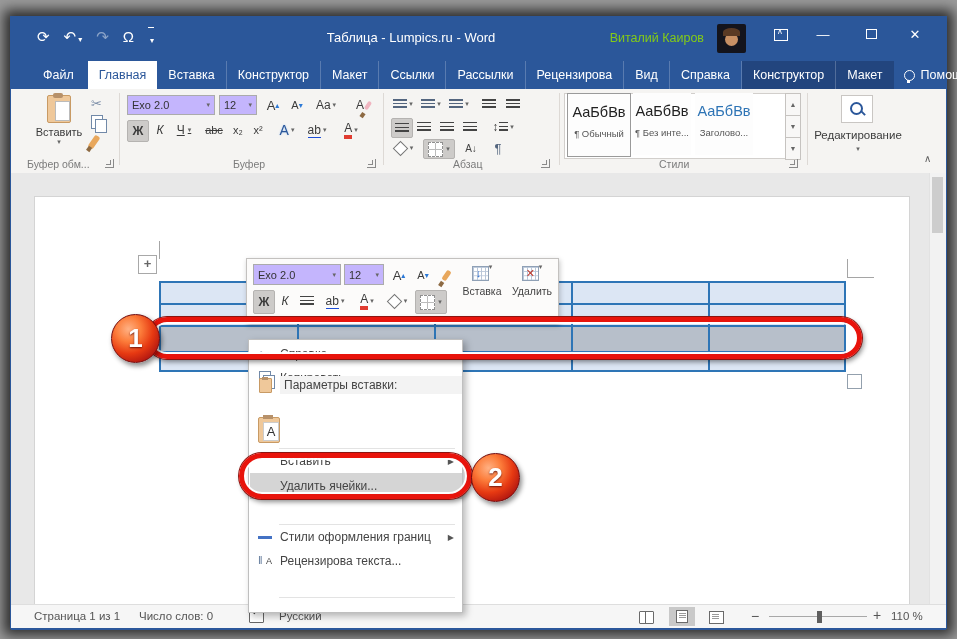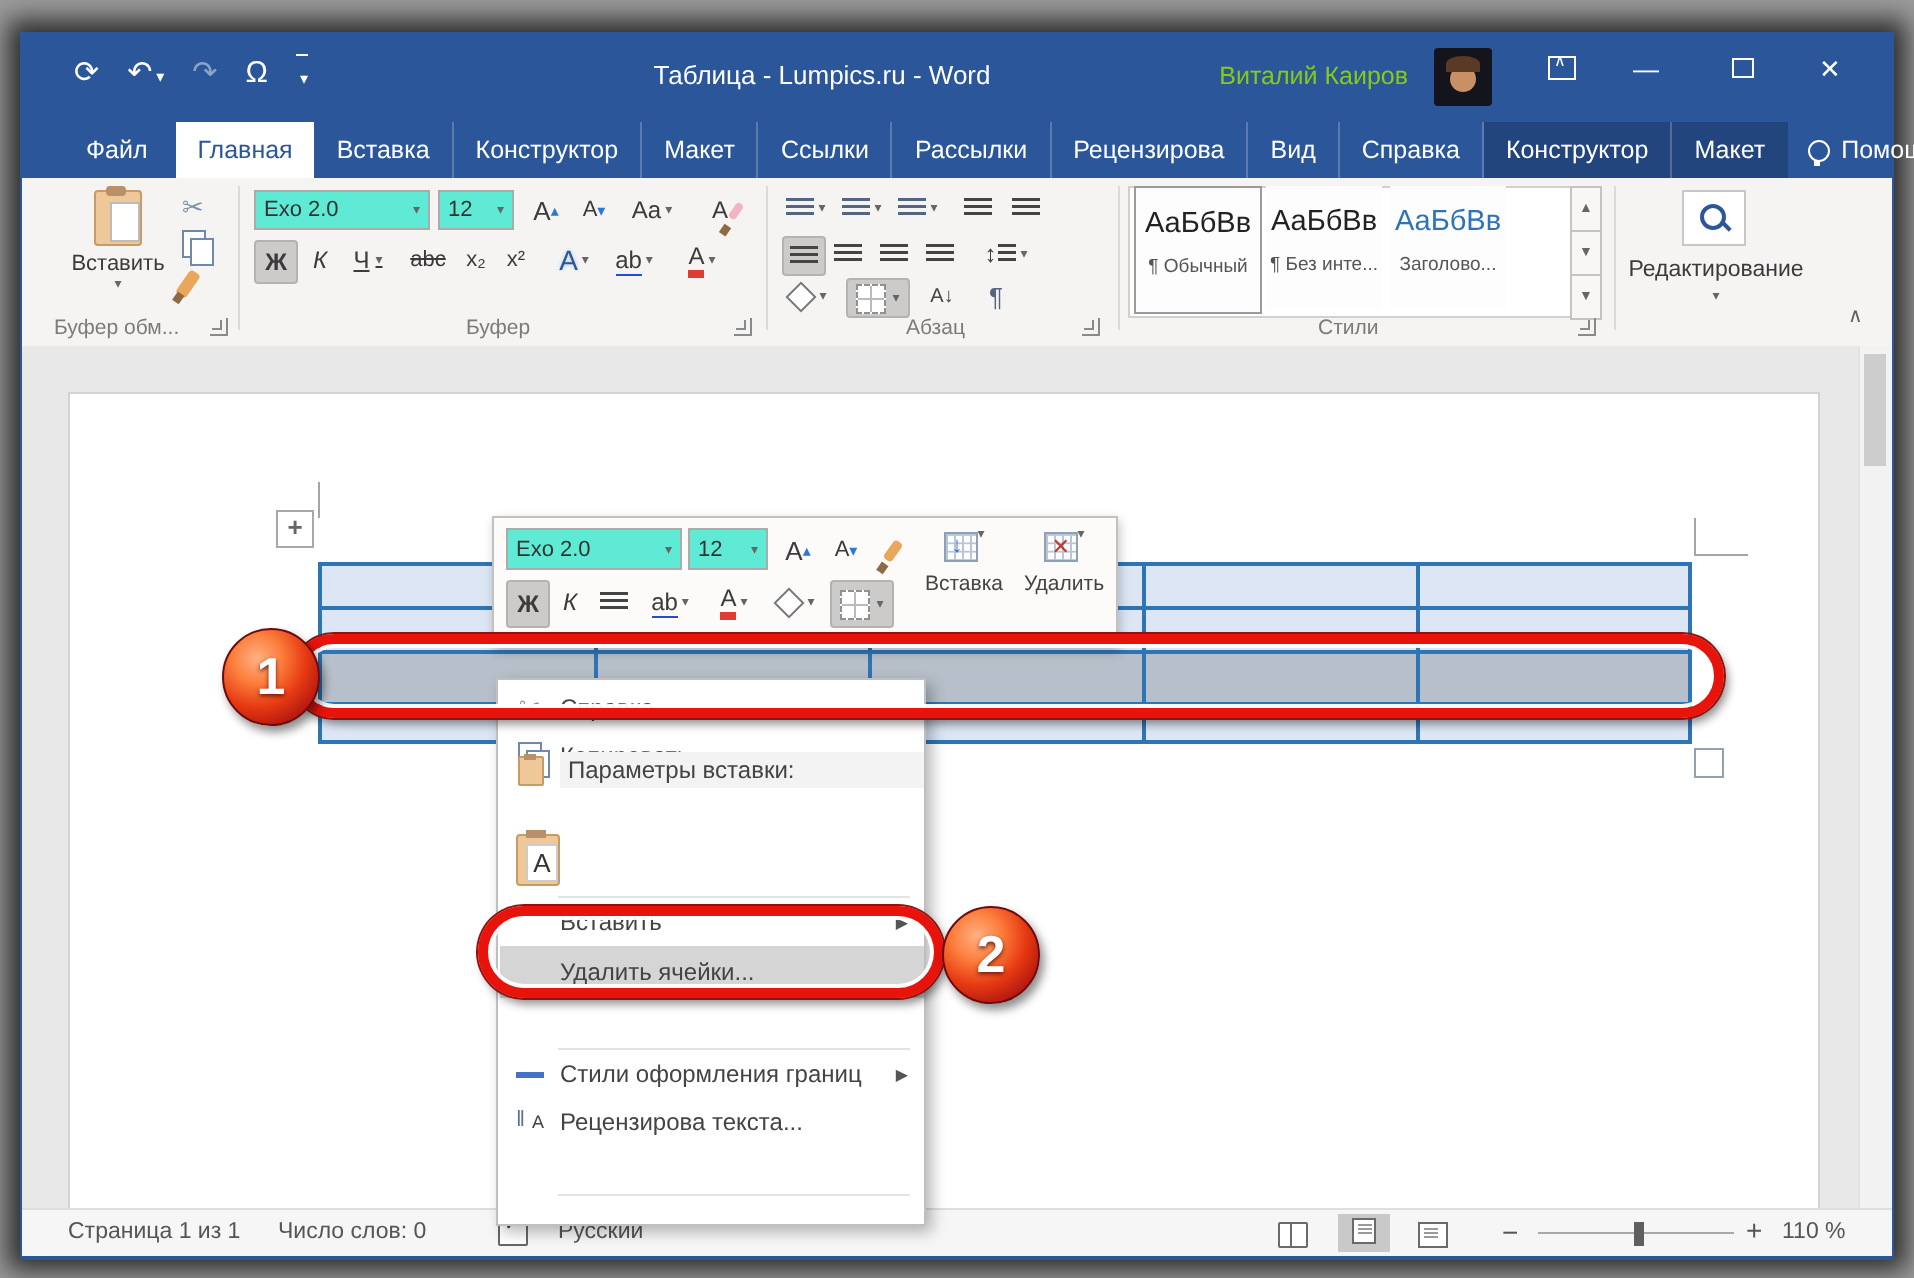--- a/index.html
+++ b/index.html
@@ -37,21 +37,21 @@
   .tabplain{padding:0 10px;display:flex;align-items:center;white-space:nowrap;}
 
   
   #ribbon{position:absolute;left:0;top:72px;width:100%;height:84px;background:#f5f4f2;border-bottom:1px solid #d2cfcc;}
   .gsep{position:absolute;top:4px;height:72px;width:1px;background:#ddd9d5;}
   .glabel{position:absolute;top:69px;font-size:10.5px;color:#7b7b7b;white-space:nowrap;}
   .launcher{position:absolute;width:8px;height:8px;border-right:1.4px solid #8a8a8a;border-bottom:1.4px solid #8a8a8a;}
   .launcher::after{content:"";position:absolute;right:1px;bottom:1px;width:4px;height:4px;border-right:1.4px solid #8a8a8a;border-bottom:1.4px solid #8a8a8a;transform:translate(-1px,-1px);}
   .rbtn{position:absolute;display:flex;align-items:center;justify-content:center;color:#3b3b3b;font-size:12px;border-radius:2px;}
   .pressed{background:#cdcbc9;border:1px solid #b5b3b1;}
-  .combo{position:absolute;background:#5eead4;border:1px solid #ababab;font-size:11px;color:#333;display:flex;align-items:center;padding:0 4px;box-sizing:border-box;}
+  .combo{position:absolute;background:#c4b5fd;border:1px solid #ababab;font-size:11px;color:#333;display:flex;align-items:center;padding:0 4px;box-sizing:border-box;}
   .combo .cv{flex:1;}
   .combo .dc{font-size:7px;color:#666;}
   .clipicon{position:relative;width:22px;height:26px;background:#efc89a;border:1px solid #c89a64;border-radius:2px;}
   .clipicon::before{content:"";position:absolute;left:5px;top:-3px;width:10px;height:5px;background:#b7916a;border-radius:2px;}
   .clipicon::after{content:"";position:absolute;left:7px;top:5px;width:13px;height:18px;background:#fff;border:1px solid #bbb;}
   .clipsmall{position:relative;width:11px;height:13px;background:#efc89a;border:1px solid #c89a64;border-radius:1px;}
   .clipsmall::before{content:"";position:absolute;left:2px;top:-2px;width:6px;height:3px;background:#b7916a;}
   .copyic{position:relative;width:10px;height:12px;border:1.2px solid #7189a8;background:#fff;}
   .copyic::before{content:"";position:absolute;left:3px;top:3px;width:10px;height:12px;border:1.2px solid #7189a8;background:#fff;}
   .brushic{width:6px;height:14px;background:#e8a75c;transform:rotate(35deg);border-radius:2px;position:relative;}

